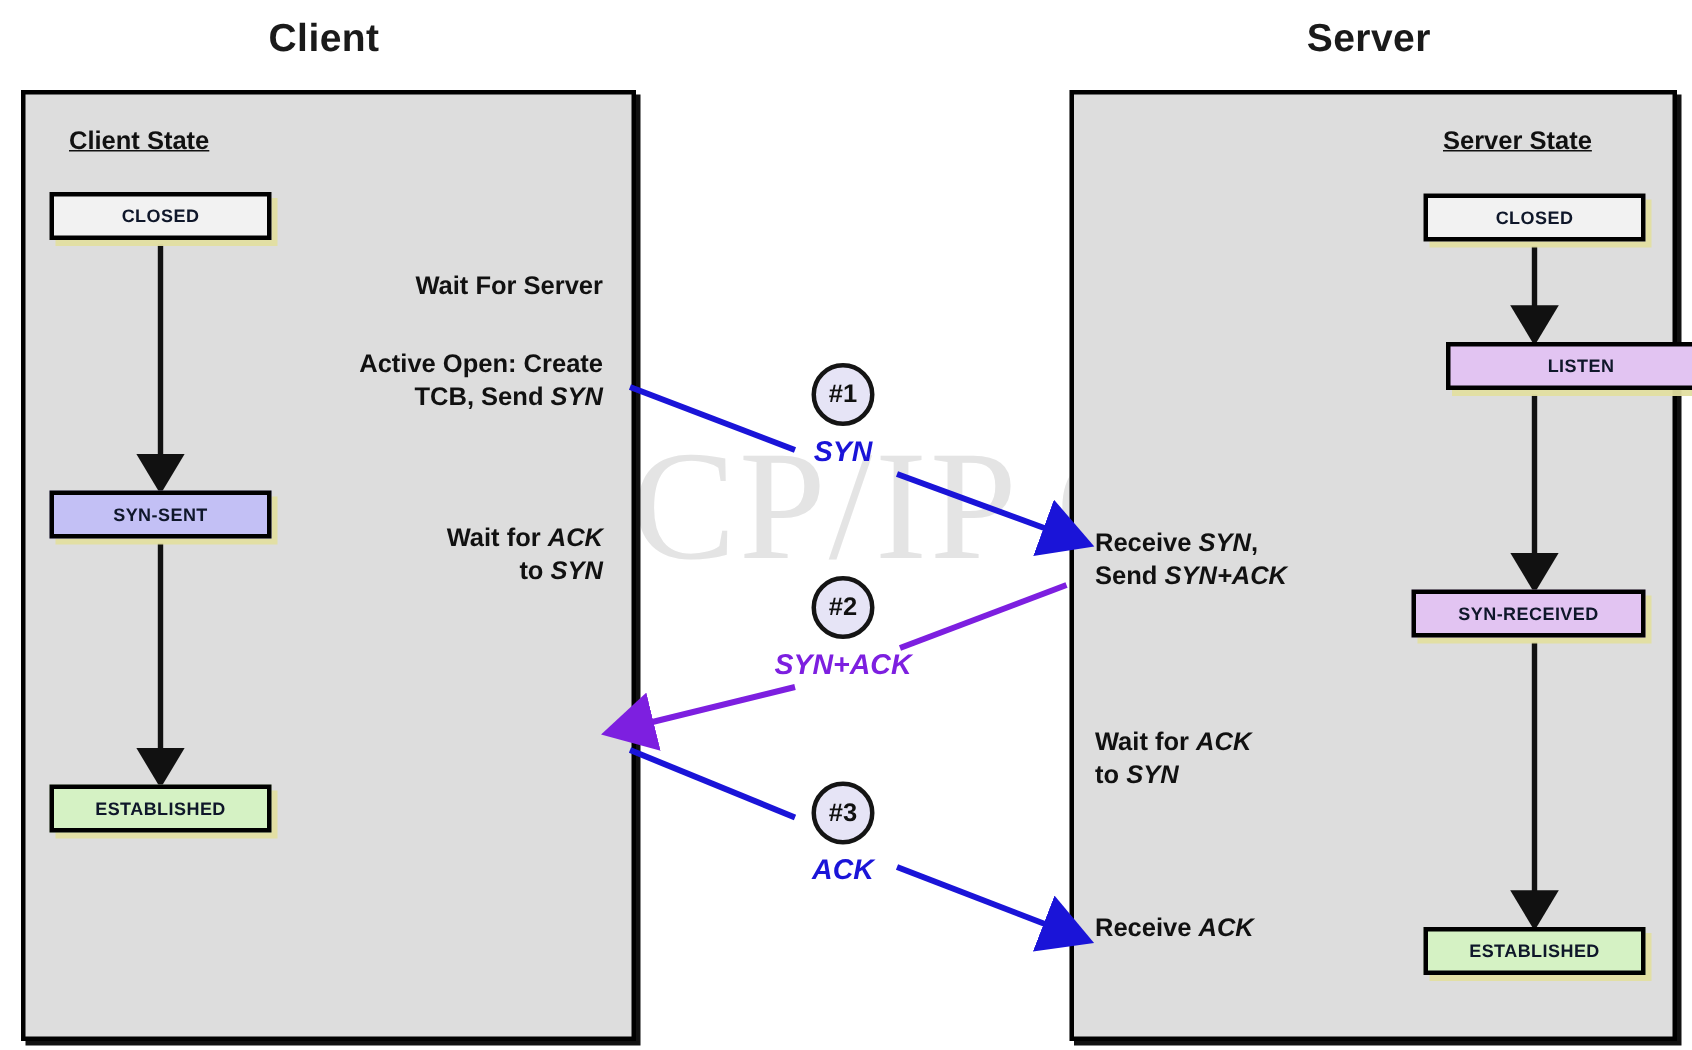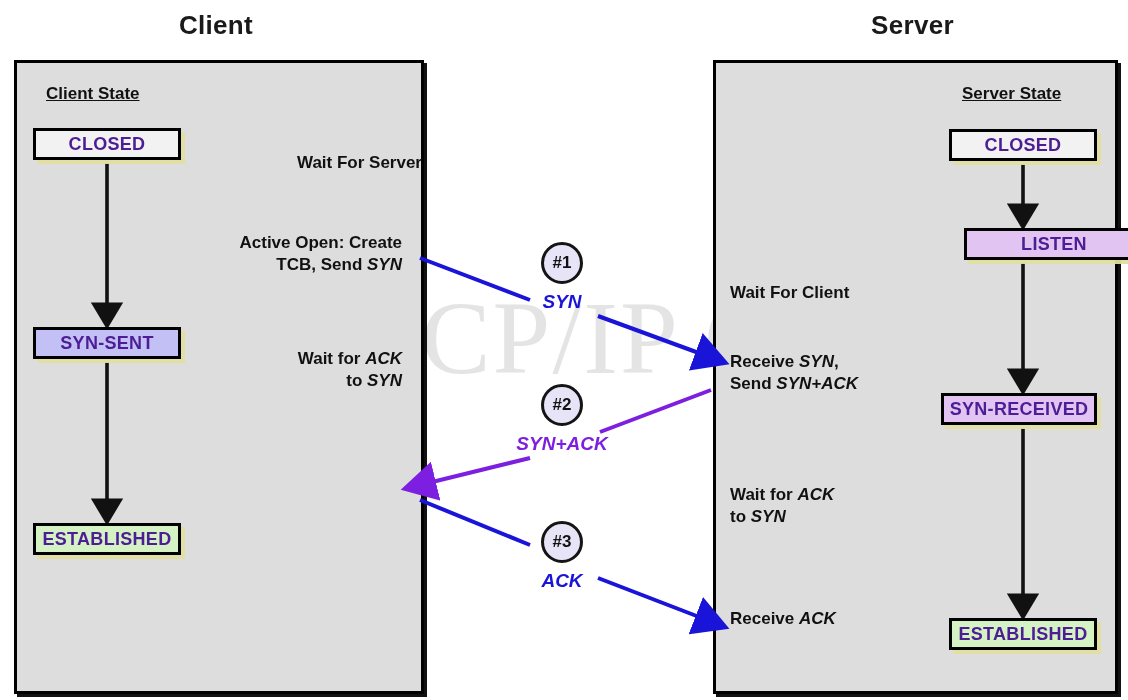--- a/index.html
+++ b/index.html
@@ -68,23 +68,23 @@
   }
 
   
   .state-box {
     position: absolute;
     border: 3px solid #000000;
     box-shadow: 4px 4px 0 rgba(225,222,160,0.95);
     display: flex;
     align-items: center;
     justify-content: center;
-    font-size: 18px;
-    font-weight: bold;
-    color: #4c1d95;
+    font-size: 12px;
+    font-weight: bold;
+    color: #0f172a;
     letter-spacing: .3px;
     z-index: 5;
     box-sizing: border-box;
     white-space: nowrap;
   }
 
   
   .note {
     position: absolute;
     font-size: 17px;
@@ -161,29 +161,28 @@
   <div class="state-box" style="left:33px; top:523px; width:148px; height:32px; background:#d5f2c4;">ESTABLISHED</div>
 
   <div class="state-box" style="left:949px; top:129px; width:148px; height:32px; background:#f2f2f2;">CLOSED</div>
 
   <div class="state-box" style="left:949px; top:228px; width:180px; height:32px; background:#e2c4f2;margin-left:15px;">LISTEN</div>
 
   <div class="state-box" style="left:941px; top:393px; width:156px; height:32px; background:#e2c4f2;">SYN-RECEIVED</div>
 
   <div class="state-box" style="left:949px; top:618px; width:148px; height:32px; background:#d5f2c4;">ESTABLISHED</div>
 
-  <div class="note right" style="left:110px; top:152px; width:292px;padding-left:20px;">Wait For Server</div>
+  <div class="note right" style="left:110px; top:180px; width:292px;">Wait For Server</div>
 
   <div class="note right" style="left:110px; top:232px; width:292px;">Active Open: Create<br>TCB, Send <i>SYN</i></div>
 
   <div class="note right" style="left:110px; top:348px; width:292px;">Wait for <i>ACK</i><br>to <i>SYN</i></div>
 
 
 
-  <div class="note left" style="left:730px; top:282px; width:280px;">Wait For Client</div>
 
   <div class="note left" style="left:730px; top:351px; width:280px;">Receive <i>SYN</i>,<br>Send <i>SYN+ACK</i></div>
 
   <div class="note left" style="left:730px; top:484px; width:280px;">Wait for <i>ACK</i><br>to <i>SYN</i></div>
 
   <div class="note left" style="left:730px; top:608px; width:280px;">Receive <i>ACK</i></div>
 
   <svg class="svg-layer" viewBox="0 0 1128 700">
     <defs>
       <marker id="blackhead" markerWidth="9" markerHeight="9" refX="3.2" refY="4.5" orient="auto">

